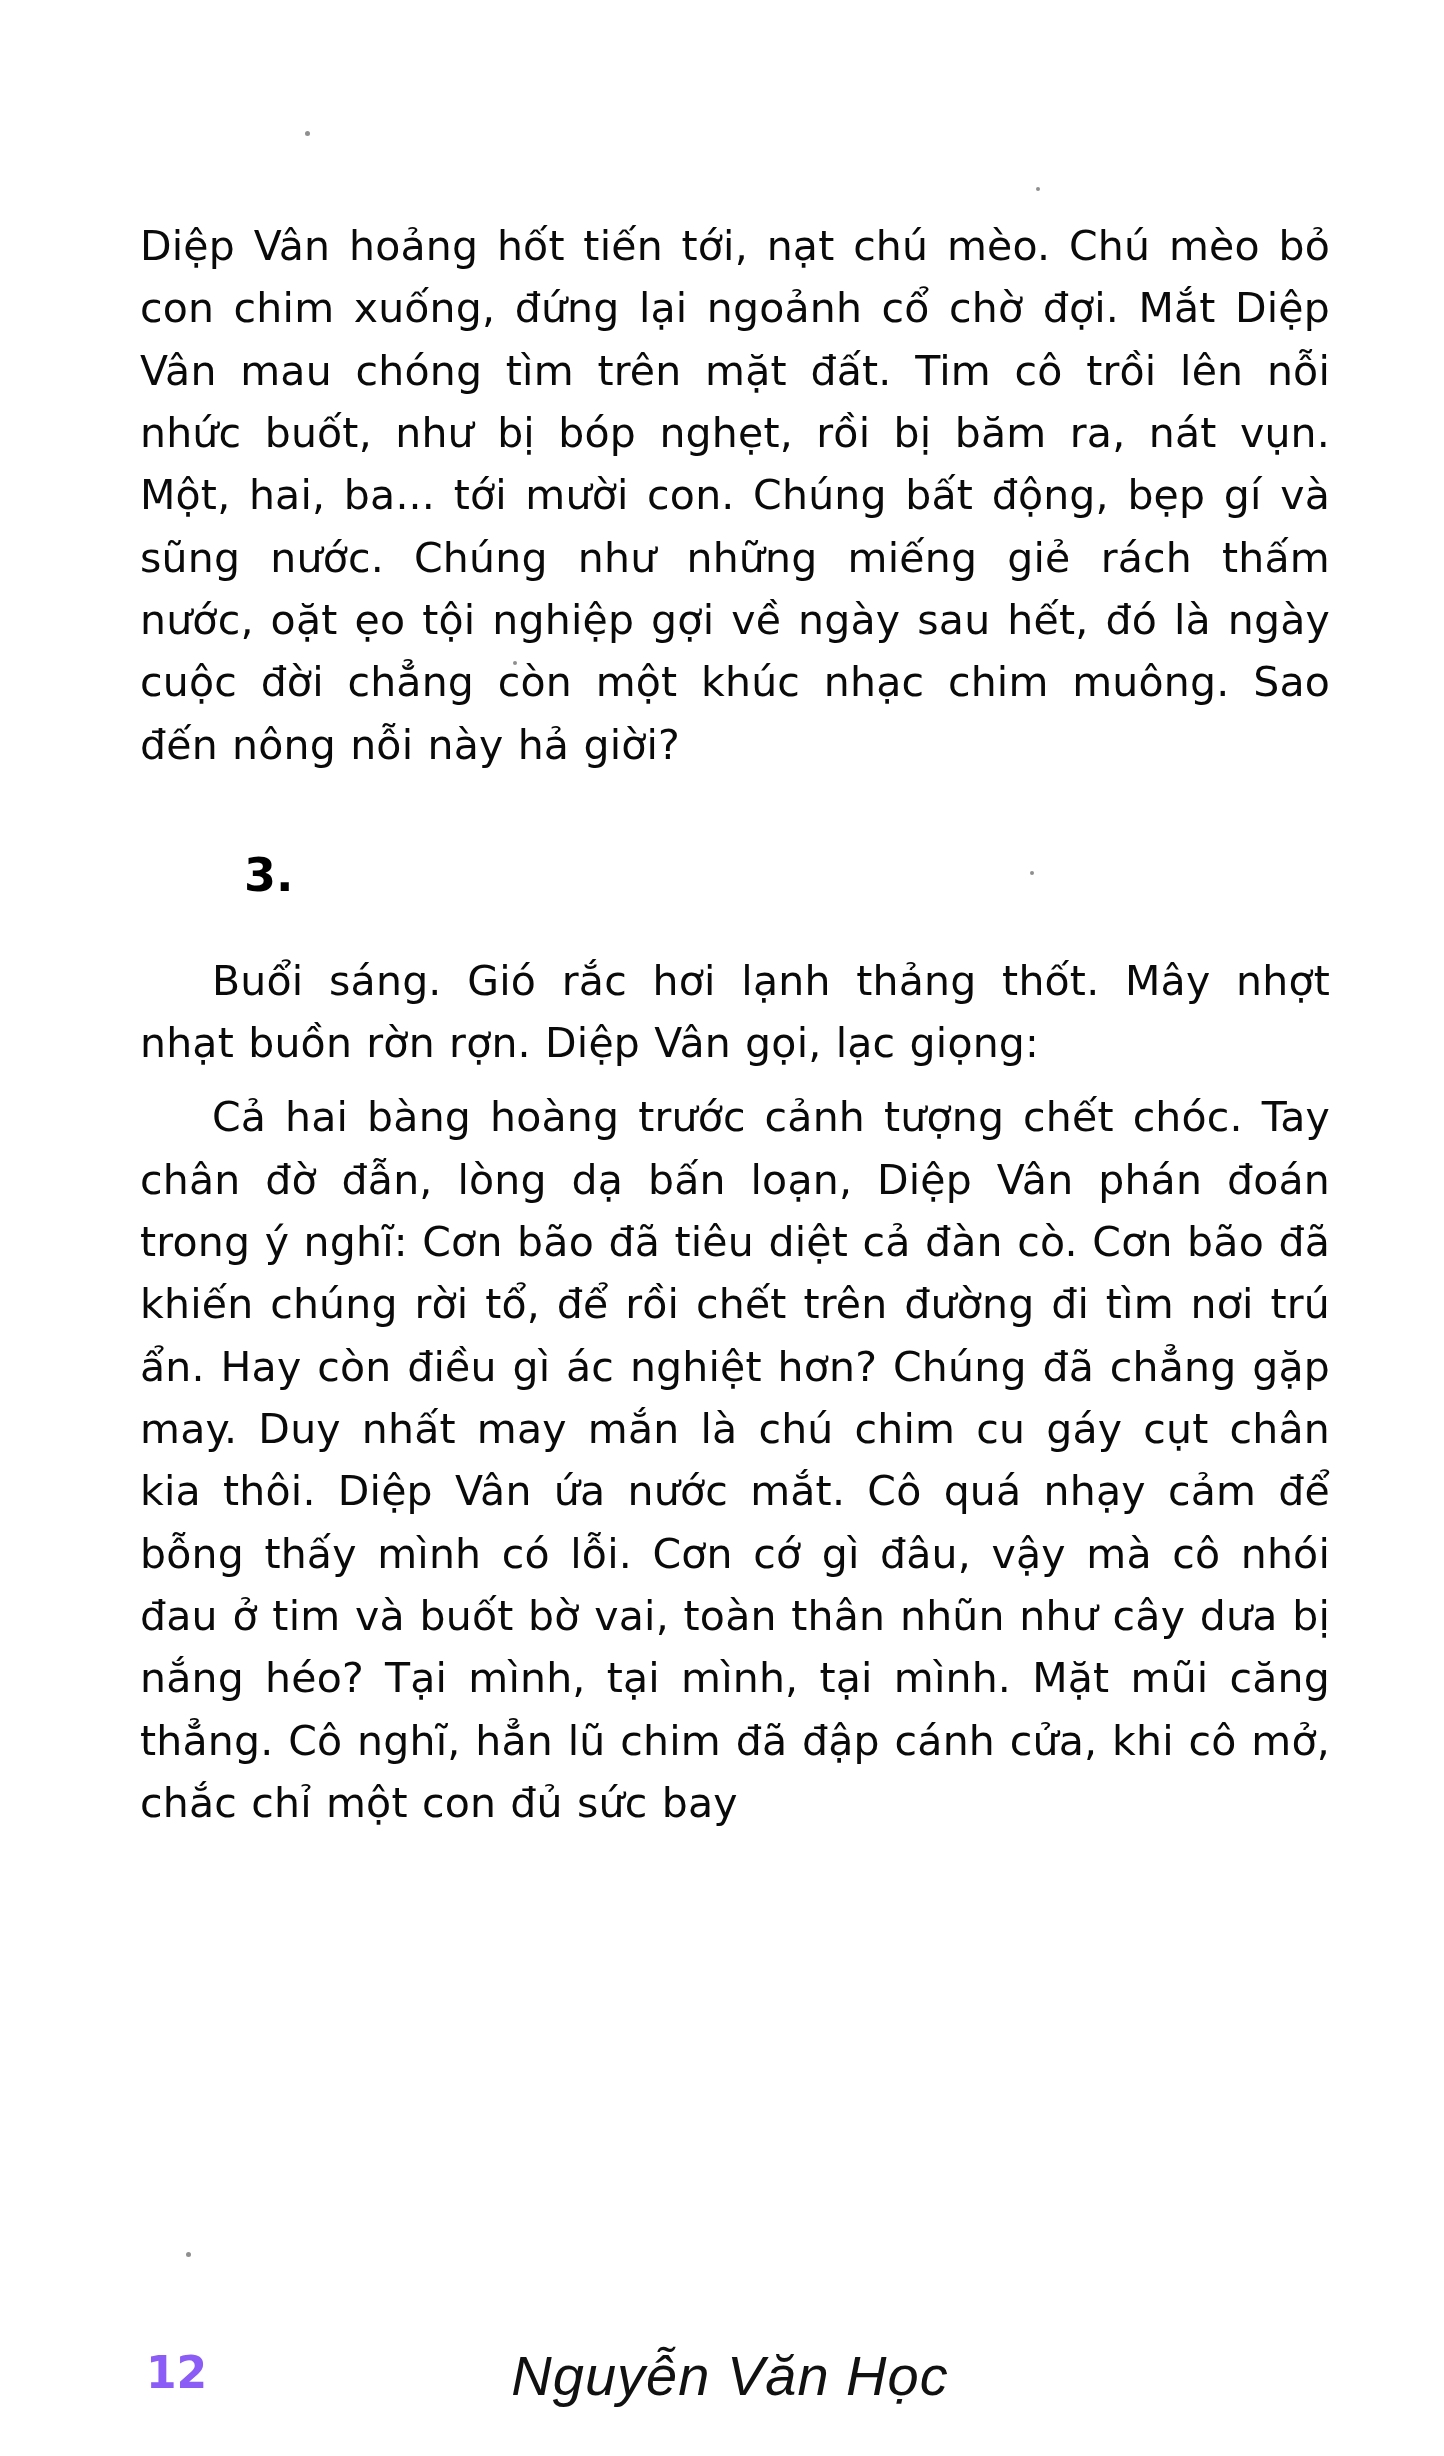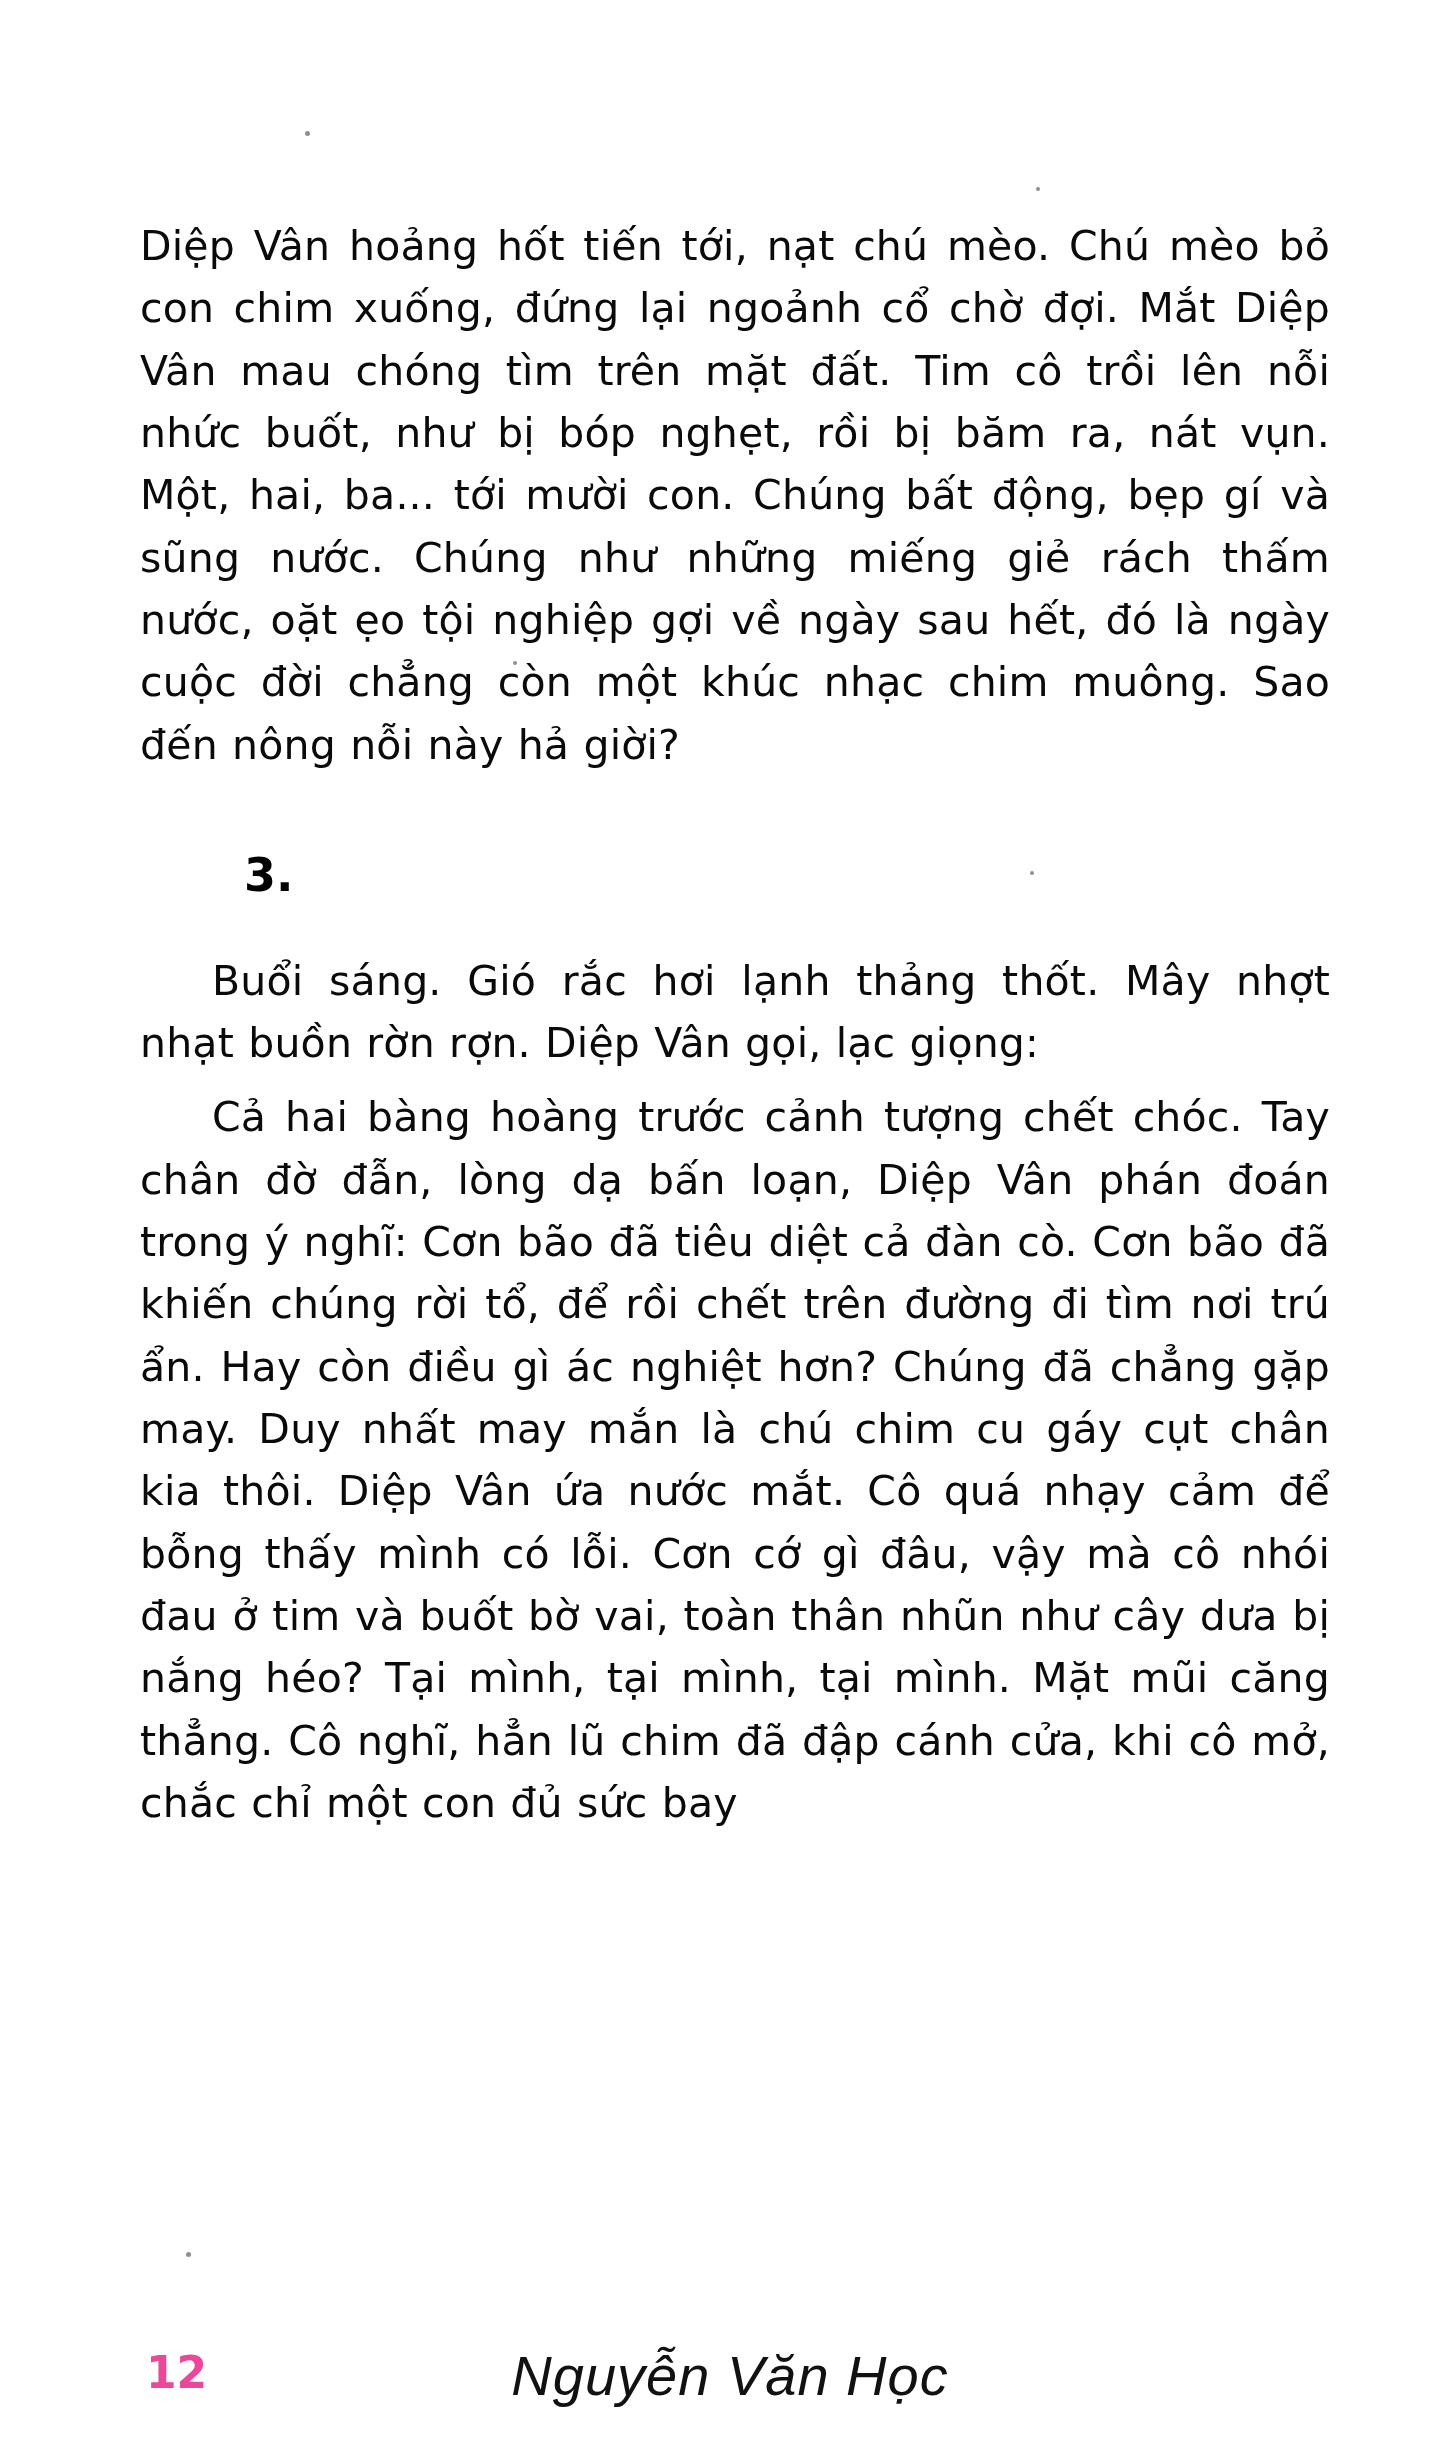--- a/index.html
+++ b/index.html
@@ -69,21 +69,21 @@
     width: 1444px;
     height: 150px;
   }
   .page-number {
     position: absolute;
     left: 138px;
     bottom: 58px;
     font-family: "DejaVu Sans", sans-serif;
     font-weight: bold;
     font-size: 44px;
-    color: #ec4899;
+    color: #8b5cf6;
   }
   .author-mark {
     position: absolute;
     left: 0;
     right: 0;
     bottom: 48px;
     text-align: center;
     font-family: Liberation Sans, sans-serif;
     font-style: italic;
     font-size: 56px;

